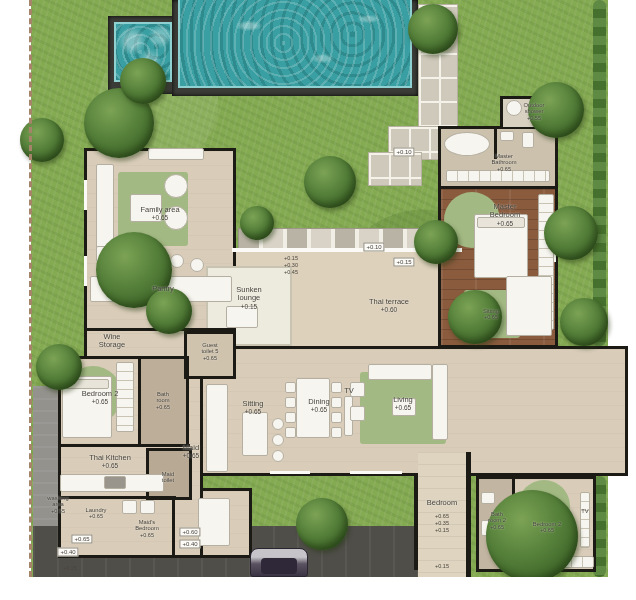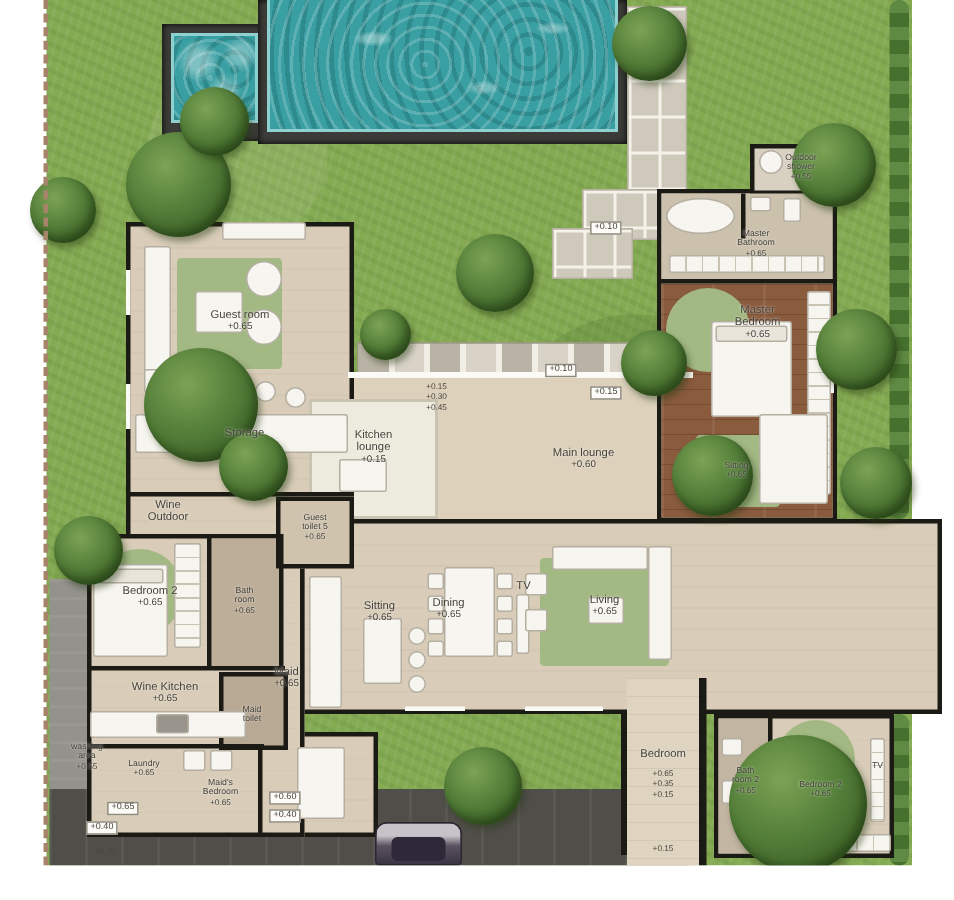--- a/index.html
+++ b/index.html
@@ -206,43 +206,43 @@
   <div class="tree" style="left:544px;top:206px;width:54px;height:54px;"></div>
   <div class="tree" style="left:560px;top:298px;width:48px;height:48px;"></div>
   <div class="tree" style="left:448px;top:290px;width:54px;height:54px;"></div>
   <div class="tree" style="left:486px;top:490px;width:92px;height:92px;"></div>
   <div class="tree" style="left:296px;top:498px;width:52px;height:52px;"></div>
 
   <div class="car">
       <div class="car-roof"></div>
     </div>
 
-  <div class="room-label" style="left:160px;top:214px;"><span>Guest room</span><span class="elev">+0.65</span></div>
-  <div class="room-label" style="left:163px;top:289px;"><span>Storage</span></div>
+  <div class="room-label" style="left:160px;top:214px;"><span>Family area</span><span class="elev">+0.65</span></div>
+  <div class="room-label" style="left:163px;top:289px;"><span>Pantry</span></div>
   <div class="room-label" style="left:112px;top:341px;"><span>Wine
-Outdoor</span></div>
+Storage</span></div>
   <div class="room-label sm" style="left:210px;top:352px;"><span>Guest
 toilet 5</span><span class="elev">+0.65</span></div>
   <div class="room-label" style="left:100px;top:398px;"><span>Bedroom 2</span><span class="elev">+0.65</span></div>
   <div class="room-label sm" style="left:163px;top:401px;"><span>Bath
 room</span><span class="elev">+0.65</span></div>
-  <div class="room-label" style="left:110px;top:462px;"><span>Wine Kitchen</span><span class="elev">+0.65</span></div>
+  <div class="room-label" style="left:110px;top:462px;"><span>Thai Kitchen</span><span class="elev">+0.65</span></div>
   <div class="room-label sm" style="left:96px;top:513px;"><span>Laundry</span><span class="elev">+0.65</span></div>
   <div class="room-label sm" style="left:147px;top:529px;"><span>Maid's
 Bedroom</span><span class="elev">+0.65</span></div>
   <div class="room-label sm" style="left:168px;top:477px;"><span>Maid
 toilet</span></div>
   <div class="room-label" style="left:191px;top:452px;"><span>Maid</span><span class="elev">+0.65</span></div>
   <div class="room-label" style="left:253px;top:408px;"><span>Sitting</span><span class="elev">+0.65</span></div>
-  <div class="room-label" style="left:299px;top:406px;"><span>Dining</span><span class="elev">+0.65</span></div>
+  <div class="room-label" style="left:319px;top:406px;"><span>Dining</span><span class="elev">+0.65</span></div>
   <div class="room-label" style="left:349px;top:391px;"><span>TV</span></div>
   <div class="room-label" style="left:403px;top:404px;text-align:center;"><span>Living</span><span class="elev">+0.65</span></div>
-  <div class="room-label" style="left:249px;top:298px;"><span>Kitchen
+  <div class="room-label" style="left:249px;top:298px;"><span>Sunken
 lounge</span><span class="elev">+0.15</span></div>
-  <div class="room-label" style="left:389px;top:306px;"><span>Main lounge</span><span class="elev">+0.60</span></div>
+  <div class="room-label" style="left:389px;top:306px;"><span>Thai terrace</span><span class="elev">+0.60</span></div>
   <div class="room-label" style="left:505px;top:215px;"><span>Master
 Bedroom</span><span class="elev">+0.65</span></div>
   <div class="room-label sm" style="left:504px;top:163px;"><span>Master
 Bathroom</span><span class="elev">+0.65</span></div>
   <div class="room-label sm" style="left:534px;top:112px;"><span>Outdoor
 shower</span><span class="elev">+0.55</span></div>
   <div class="room-label sm" style="left:491px;top:314px;"><span>Sitting</span><span class="elev">+0.65</span></div>
   <div class="room-label" style="left:442px;top:503px;"><span>Bedroom</span></div>
   <div class="room-label sm" style="left:497px;top:521px;"><span>Bath
 room 2</span><span class="elev">+0.65</span></div>

